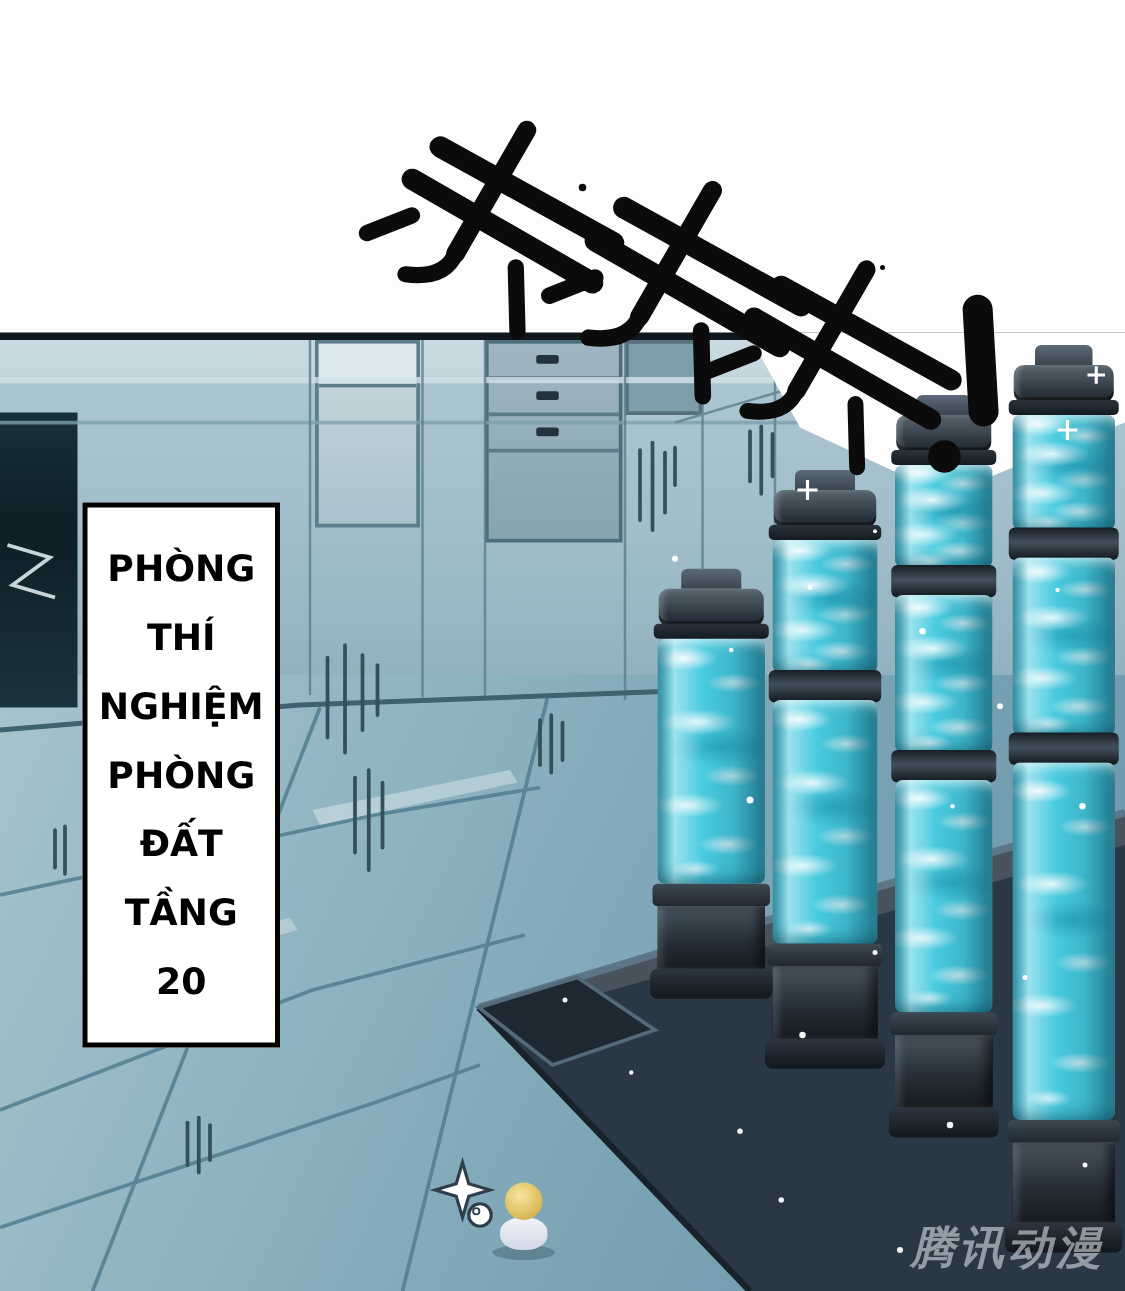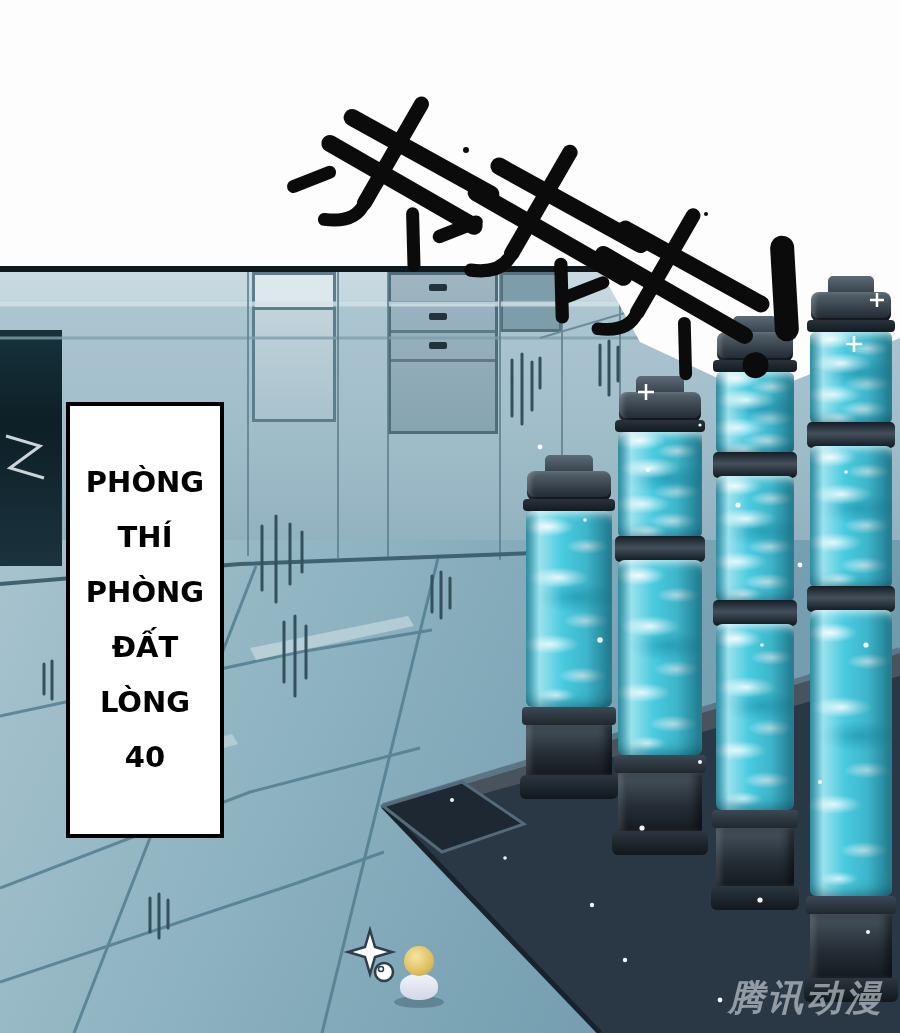--- a/index.html
+++ b/index.html
@@ -195,24 +195,25 @@
     <div class="collar"></div>
     <div class="glass" style="height:196px"></div>
     <div class="base-ring"></div>
     <div class="base-body" style="height:50px"></div>
     <div class="base-foot"></div>
   </div>
 
   <div class="caption-box">
     <span class="caption-line">PHÒNG</span>
     <span class="caption-line">THÍ</span>
+    <span class="caption-line">NGHIỆM</span>
     <span class="caption-line">PHÒNG</span>
     <span class="caption-line">ĐẤT</span>
-    <span class="caption-line">LÒNG</span>
-    <span class="caption-line">40</span>
+    <span class="caption-line">TẦNG</span>
+    <span class="caption-line">20</span>
   </div>
 
   <div class="char">
     <div class="char-shadow"></div>
     <div class="char-body"></div>
     <div class="char-head"></div>
   </div>
 
   <svg class="svg-fg" width="900" height="1033" role="img" aria-label="轰轰轰！">
     <defs>

